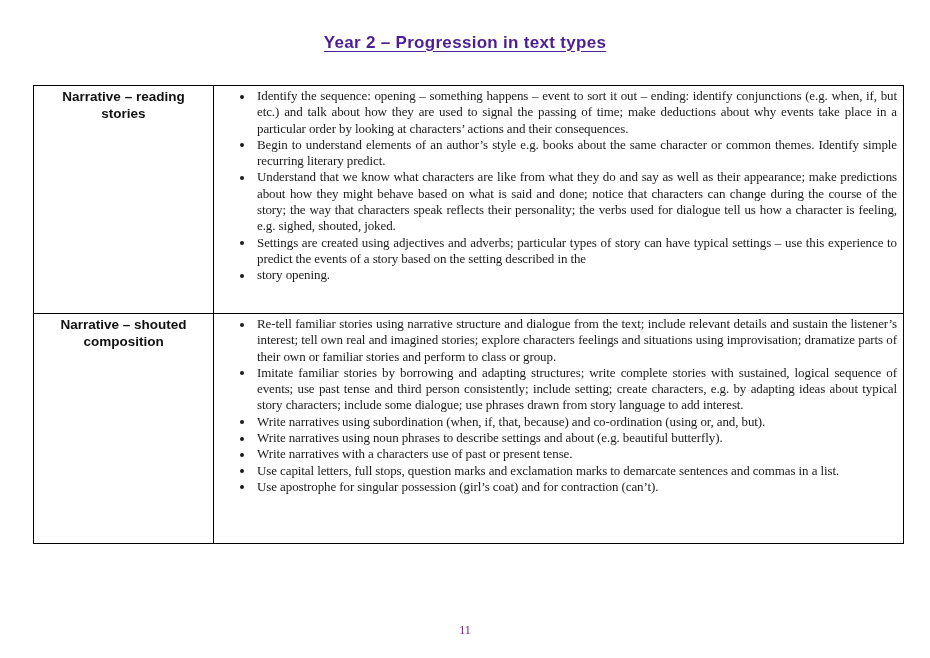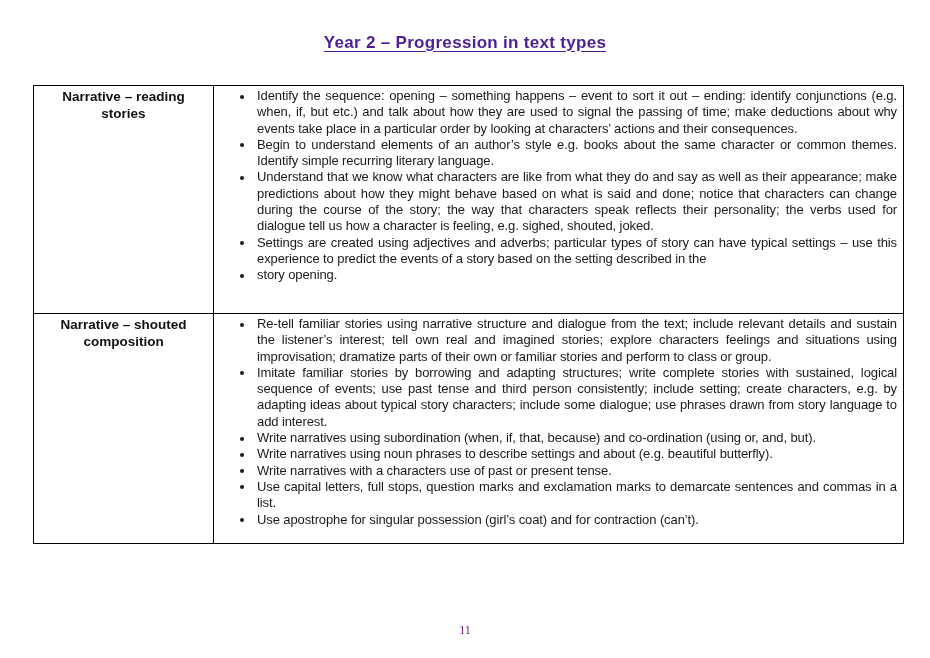--- a/index.html
+++ b/index.html
@@ -58,20 +58,21 @@
   tr.row-1 .header-cell, tr.row-1 .content-cell { height: 230px; }
   ul.bullet-list {
     margin: 0;
     padding: 0 0 0 43px;
     list-style: none;
   }
   li.bullet-item {
     position: relative;
     text-align: justify;
     letter-spacing: -0.1px;
+    font-family: Liberation Serif, serif;
   }
   li.bullet-item::before {
     content: "";
     position: absolute;
     left: -17px; top: 6.5px;
     width: 4px; height: 4px;
     border-radius: 50%;
     background: #1a1a1a;
   }
   .page-number {
@@ -93,21 +94,21 @@
     <colgroup>
       <col class="col-header">
       <col class="col-content">
     </colgroup>
     <tbody id="table-body">
         <tr class="row-0">
           <th class="header-cell">Narrative – reading stories</th>
           <td class="content-cell">
             <ul class="bullet-list">
               <li class="bullet-item">Identify the sequence: opening – something happens – event to sort it out – ending: identify conjunctions (e.g. when, if, but etc.) and talk about how they are used to signal the passing of time; make deductions about why events take place in a particular order by looking at characters’ actions and their consequences.</li>
-              <li class="bullet-item">Begin to understand elements of an author’s style e.g. books about the same character or common themes. Identify simple recurring literary language.</li>
+              <li class="bullet-item">Begin to understand elements of an author’s style e.g. books about the same character or common themes. Identify simple recurring literary predict.</li>
               <li class="bullet-item">Understand that we know what characters are like from what they do and say as well as their appearance; make predictions about how they might behave based on what is said and done; notice that characters can change during the course of the story; the way that characters speak reflects their personality; the verbs used for dialogue tell us how a character is feeling, e.g. sighed, shouted, joked.</li>
               <li class="bullet-item">Settings are created using adjectives and adverbs; particular types of story can have typical settings – use this experience to predict the events of a story based on the setting described in the</li>
               <li class="bullet-item">story opening.</li>
             </ul>
           </td>
         </tr>
         <tr class="row-1">
           <th class="header-cell">Narrative – shouted composition</th>
           <td class="content-cell">
             <ul class="bullet-list">

